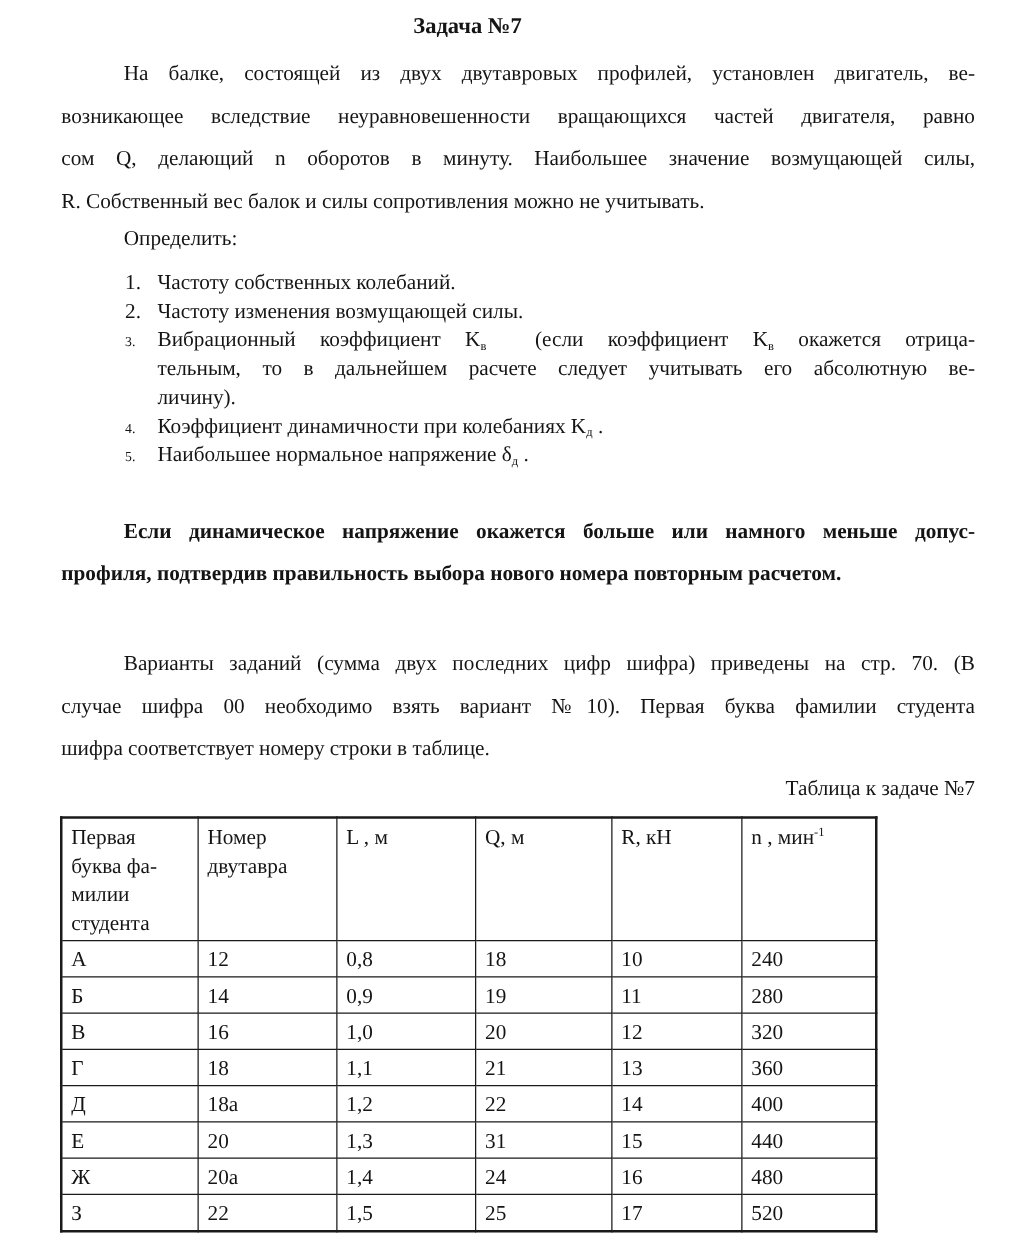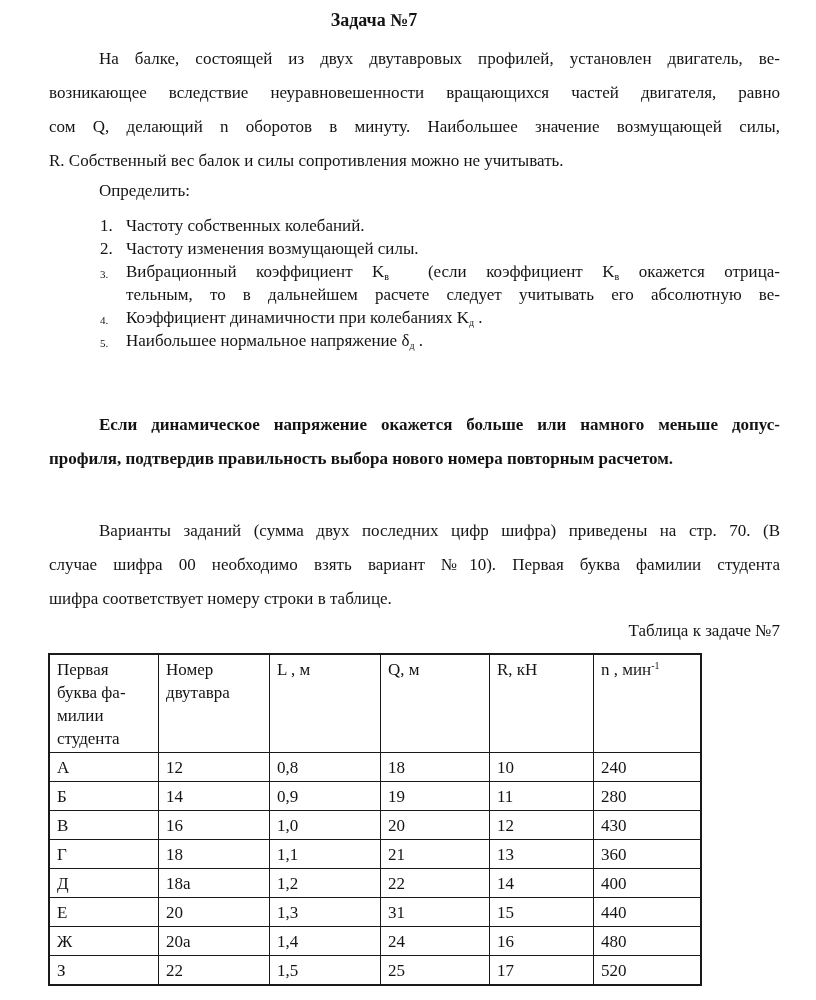--- a/index.html
+++ b/index.html
@@ -69,20 +69,21 @@
     <span class="jl">Частоту собственных колебаний.</span>
   </li>
   <li>
     <span class="num">2.</span>
     <span class="jl">Частоту изменения возмущающей силы.</span>
   </li>
   <li>
     <span class="num small">3.</span>
     <span class="j"><span>Вибрационный коэффициент K</span><sub>в</sub><span style="white-space:pre">  (если коэффициент K</span><sub>в</sub><span style="white-space:pre"> окажется отрица-</span></span>
     <span class="j">тельным, то  в дальнейшем расчете следует учитывать  его  абсолютную ве-</span>
+    <span class="jl">личину).</span>
   </li>
   <li>
     <span class="num small">4.</span>
     <span class="jl"><span>Коэффициент динамичности при колебаниях K</span><sub>д</sub> <span>.</span></span>
   </li>
   <li>
     <span class="num small">5.</span>
     <span class="jl"><span>Наибольшее нормальное напряжение δ</span><sub>д</sub> <span>.</span></span>
   </li>
 </ol>
@@ -143,21 +144,21 @@
         <td>19</td>
         <td>11</td>
         <td>280</td>
       </tr>
       <tr>
         <td>В</td>
         <td>16</td>
         <td>1,0</td>
         <td>20</td>
         <td>12</td>
-        <td>430</td>
+        <td>320</td>
       </tr>
       <tr>
         <td>Г</td>
         <td>18</td>
         <td>1,1</td>
         <td>21</td>
         <td>13</td>
         <td>360</td>
       </tr>
       <tr>

